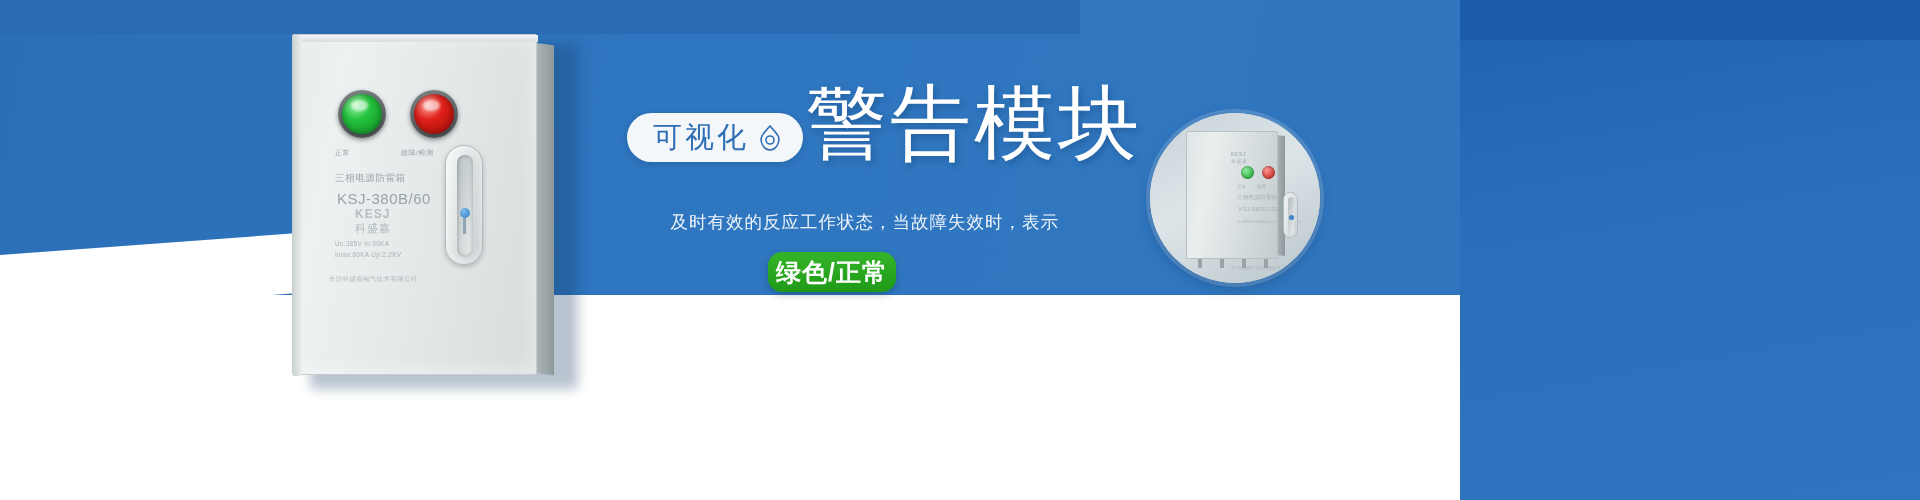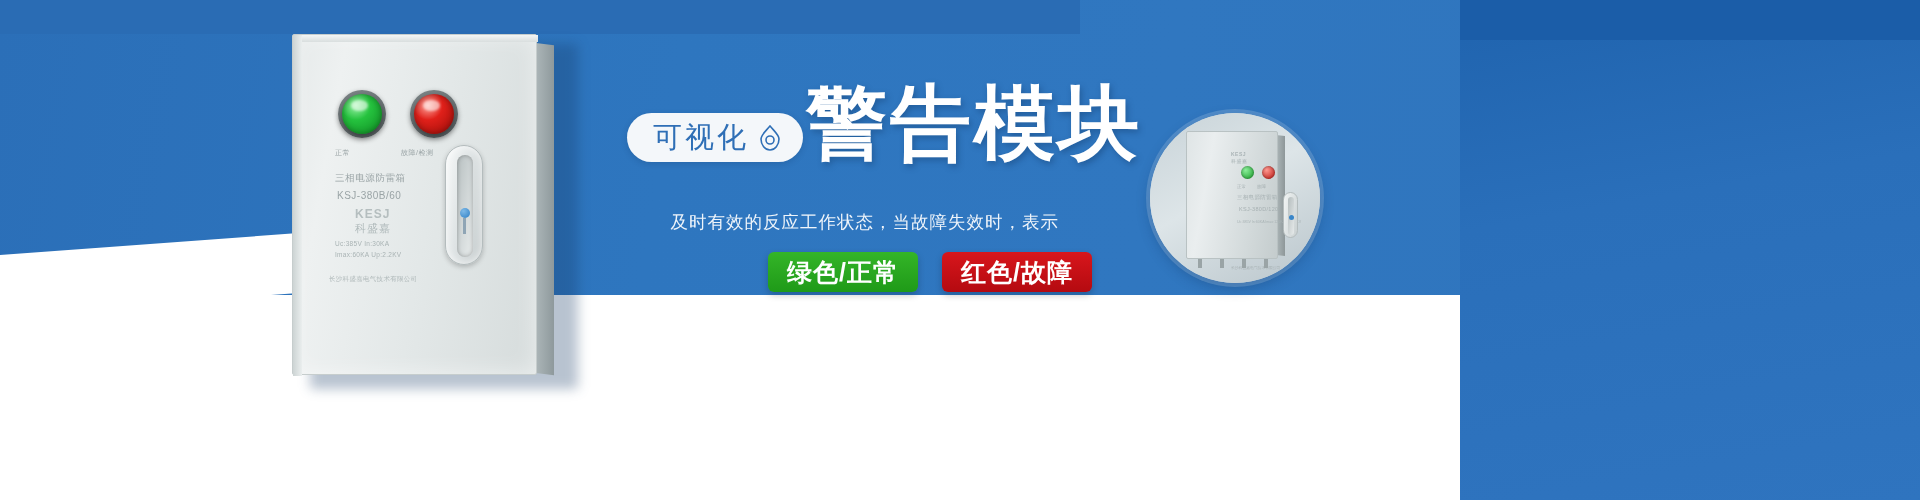--- a/index.html
+++ b/index.html
@@ -106,21 +106,21 @@
     white-space:nowrap;
   }
   .lbl-normal { left:42px; top:113px; }
   .lbl-fault  { left:108px; top:113px; }
   .title-cn {
     position:absolute; left:42px; top:137px;
     color:#9aa4a6; font-size:9.5px; letter-spacing:0.6px; white-space:nowrap;
   }
   .title-model {
     position:absolute; left:44px; top:155px;
-    color:#9aa4a6; font-size:10px; letter-spacing:0.5px; white-space:nowrap;
+    color:#9aa4a6; font-size:15px; letter-spacing:0.5px; white-space:nowrap;
   }
   .brand-logo {
     position:absolute; left:62px; top:172px;
     color:#b5bebf; font-size:12px; font-weight:bold; letter-spacing:1px;
   }
   .brand-cn {
     position:absolute; left:62px; top:186px;
     color:#b0babb; font-size:11px; letter-spacing:1px;
   }
   .spec1 {
@@ -173,21 +173,21 @@
     color:#2f6fb6;
     font-size:29px;
     letter-spacing:3px;
     line-height:1;
   }
   .pill-icon { width:22px; height:26px; display:block; }
 
   .headline {
     position:absolute; left:806px; top:83px;
     font-size:81px;
-    font-weight:bold;
+    font-weight:normal;
     color:#ffffff;
     letter-spacing:3px;
     line-height:1;
     text-shadow:2px 3px 6px rgba(12,45,90,0.35);
     white-space:nowrap;
   }
 
   .subtitle {
     position:absolute; right:861px; top:172px;
     width:520px;
@@ -198,22 +198,22 @@
     letter-spacing:1px;
   }
   .subtitle div { white-space:nowrap;margin-top:36px; }
 
   .badges {
     position:absolute; left:768px; top:252px;
     display:flex; gap:24px;
   }
   .badge {
     height:40px;
-    padding:0 19px;
-    border-radius:6px;
+    padding:0 8px;
+    border-radius:14px;
     display:flex; align-items:center;
     color:#ffffff;
     font-size:25px;
     font-weight:bold;
     letter-spacing:1px;
     line-height:1;
     box-shadow:0 3px 7px rgba(0,0,0,0.22);
   }
   .badge-green { background:#2cab22; background:linear-gradient(180deg,#34b528,#1f9a18); }
   .badge-red   { background:#cf1118; background:linear-gradient(180deg,#d8161c,#b40a10); }
@@ -356,21 +356,20 @@
   </div>
 
   <div class="headline">警告模块</div>
 
   <div class="subtitle">
     <div>及时有效的反应工作状态，当故障失效时，表示</div>
   </div>
 
   <div class="badges">
     <div class="badge badge-green">绿色/正常</div>
-    <div class="badge badge-red">红色/故障</div>
   </div>
 
   <div class="circle">
     <div class="c-bg"></div>
     <div class="c-side"></div>
     <div class="c-cabinet">
       <div class="c-logo">KESJ</div>
       <div class="c-logo2">科盛嘉</div>
       <div class="c-lamp c-lamp-g"></div>
       <div class="c-lamp c-lamp-r"></div>

